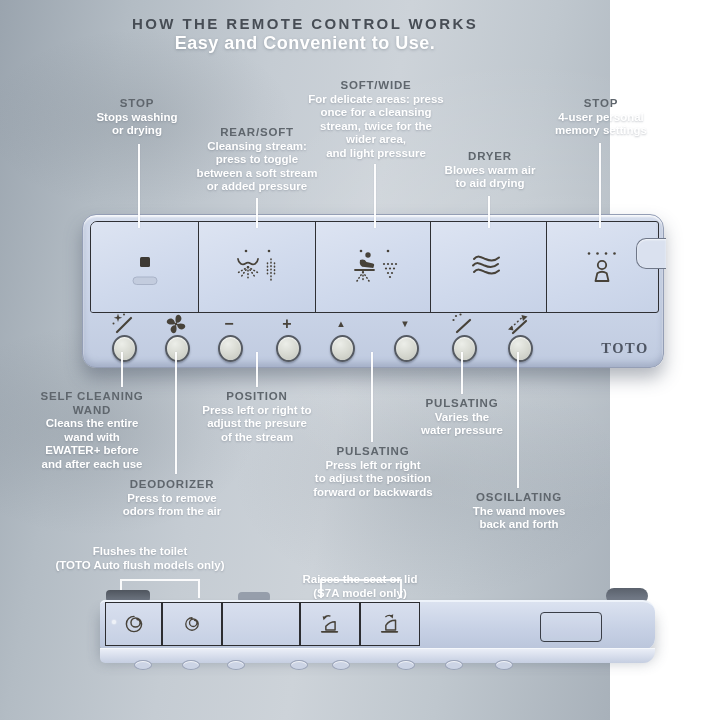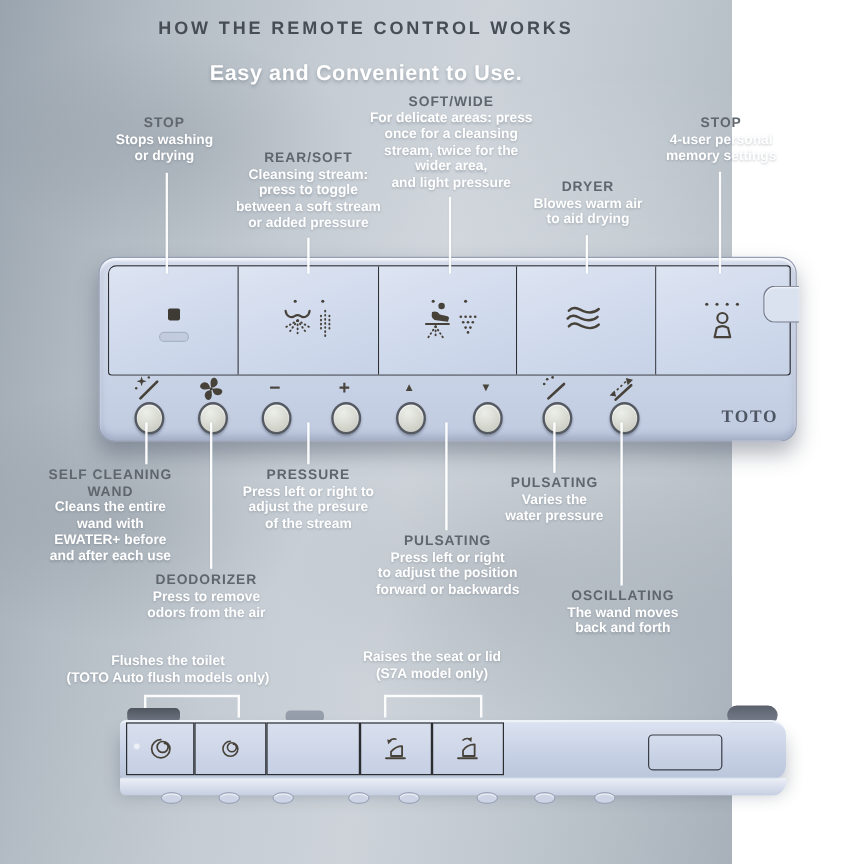--- a/index.html
+++ b/index.html
@@ -7,21 +7,21 @@
   #stage{position:relative;width:610px;height:720px;
     background:
       radial-gradient(ellipse 220px 130px at 140px 120px, rgba(80,90,100,.16), transparent 70%),
       radial-gradient(ellipse 230px 150px at 95px 430px, rgba(80,90,100,.18), transparent 70%),
       radial-gradient(ellipse 280px 170px at 430px 480px, rgba(80,90,100,.13), transparent 70%),
       radial-gradient(ellipse 420px 320px at 520px 290px, rgba(255,255,255,.22), transparent 72%),
       linear-gradient(100deg,#9aa4ae 0%,#b3bcc4 18%,#c5ccd3 38%,#cdd3d9 56%,#bfc7ce 76%,#a8b1ba 100%);}
   .abs{position:absolute;}
   .title1{position:absolute;top:15px;left:0;width:100%;text-align:center;font-size:15px;font-weight:bold;
     letter-spacing:2.4px;color:#474d55;}
-  .title2{position:absolute;top:51px;left:0;width:100%;text-align:center;font-size:18px;font-weight:bold;
+  .title2{position:absolute;top:33px;left:0;width:100%;text-align:center;font-size:18px;font-weight:bold;
     letter-spacing:.5px;color:#ffffff;text-shadow:0 1px 3px rgba(70,80,95,.35);}
   .callout{position:absolute;transform:translateX(-50%);text-align:center;width:max-content;}
   .co-head{font-size:11.5px;font-weight:bold;color:#5f666d;letter-spacing:.8px;line-height:13.5px;white-space:pre-line;}
   .co-body{font-size:11.5px;font-weight:bold;color:#ffffff;line-height:13.5px;white-space:pre-line;
     text-shadow:0 1px 2px rgba(70,80,95,.3);}
   .leader{position:absolute;width:2px;background:rgba(255,255,255,.95);box-shadow:0 0 1px rgba(110,120,140,.4);}
   
   #remote-main{position:absolute;left:82px;top:214px;width:580px;height:152px;border-radius:14px;
     background:linear-gradient(180deg,#d4dcec 0%,#cbd5e8 55%,#c0cbe0 100%);
     border:1px solid #949eb5;
@@ -256,21 +256,21 @@
 
   <div class="callout" style="left:92px;top:390px">
     <div class="co-head">SELF CLEANING
 WAND</div>
     <div class="co-body">Cleans the entire
 wand with
 EWATER+ before
 and after each use</div>
   </div>
   <div class="callout" style="left:257px;top:390px">
-    <div class="co-head">PRESSURE</div>
+    <div class="co-head">POSITION</div>
     <div class="co-body">Press left or right to
 adjust the presure
 of the stream</div>
   </div>
   <div class="callout" style="left:172px;top:478px">
     <div class="co-head">DEODORIZER</div>
     <div class="co-body">Press to remove
 odors from the air</div>
   </div>
   <div class="callout" style="left:373px;top:445px">
@@ -285,21 +285,21 @@
 water pressure</div>
   </div>
   <div class="callout" style="left:519px;top:491px">
     <div class="co-head">OSCILLATING</div>
     <div class="co-body">The wand moves
 back and forth</div>
   </div>
 
   <div class="blabel" style="left:140px;top:544px">Flushes the toilet
 (TOTO Auto flush models only)</div>
-  <div class="blabel" style="left:360px;top:541px">Raises the seat or lid
+  <div class="blabel" style="left:360px;top:572px">Raises the seat or lid
 (S7A model only)</div>
   <div class="bracket" style="left:120px;top:579px;width:76px"></div>
   <div class="bracket" style="left:320px;top:579px;width:78px"></div>
 
   <div id="remote-bottom">
     <div class="tab" style="left:8px;top:2px;width:44px;height:12px;background:linear-gradient(180deg,#4f555e,#727a86)"></div>
     <div class="tab" style="left:140px;top:4px;width:32px;height:10px;background:#969eab"></div>
     <div class="tab" style="left:508px;top:0px;width:42px;height:16px;border-radius:8px;background:linear-gradient(180deg,#5a616c,#7c8492)"></div>
     <div class="b-face"></div>
 

